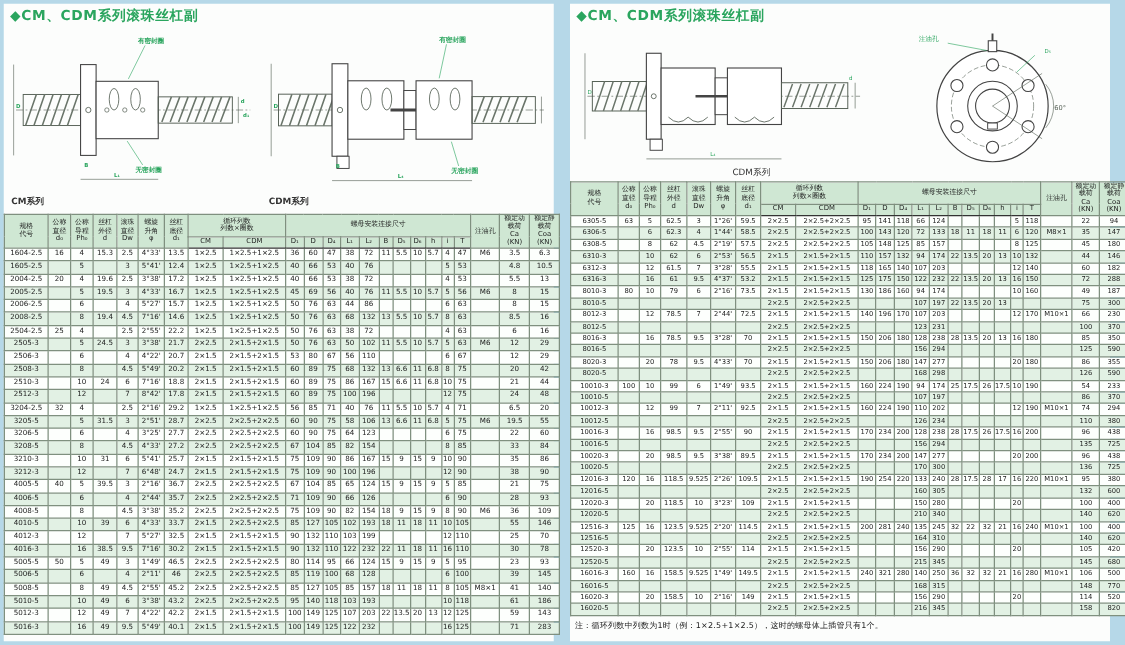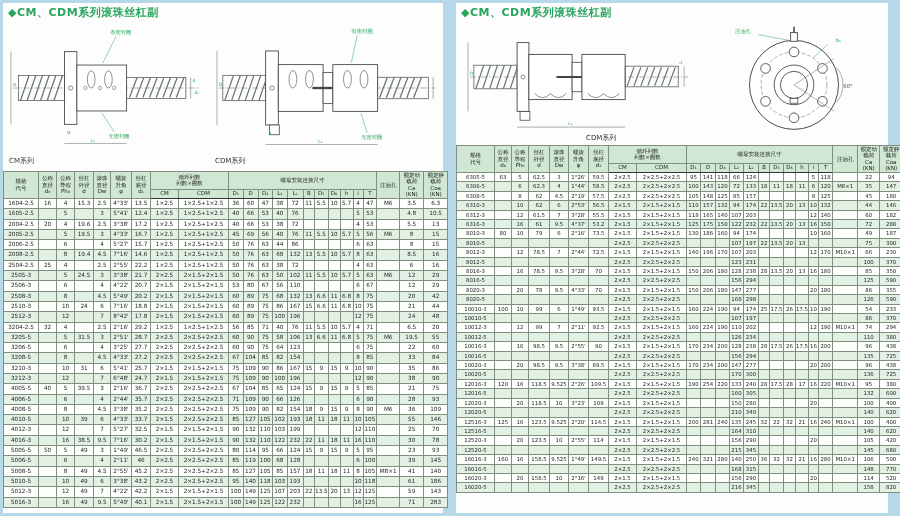--- a/index.html
+++ b/index.html
@@ -12,21 +12,21 @@
     position:absolute;top:3px;height:510px;background:#fcfdfc;
     box-sizing:border-box;
   }
   #page-left{left:3px;width:440px;}
   #page-right{left:456px;width:432px;}
   .page-title{
     color:#2aa55e;font-weight:bold;font-size:11px;line-height:14px;
     padding:3px 0 1px 5px;letter-spacing:0.5px;
   }
   .drawings{position:relative;}
-  #page-left .drawings{height:150px;}
+  #page-left .drawings{height:150px;font-weight:bold;}
   #page-right .drawings{height:124px;}
   .drawings svg{position:absolute;}
   .caption{
     position:absolute;font-size:7px;color:#333;text-align:left;
   }
   
   .spec-table{
     border-collapse:collapse;table-layout:fixed;width:100%;
     border:1.2px solid #333;
   }
@@ -1931,13 +1931,14 @@
           <td></td>
           <td></td>
           <td></td>
           <td></td>
           <td>158</td>
           <td>820</td>
         </tr>
       </tbody>
   </table>
 
+  <div class="note">注：循环列数中列数为1时（例：1×2.5+1×2.5），这时的螺母体上插管只有1个。</div>
 </div>
 
 </body></html>

